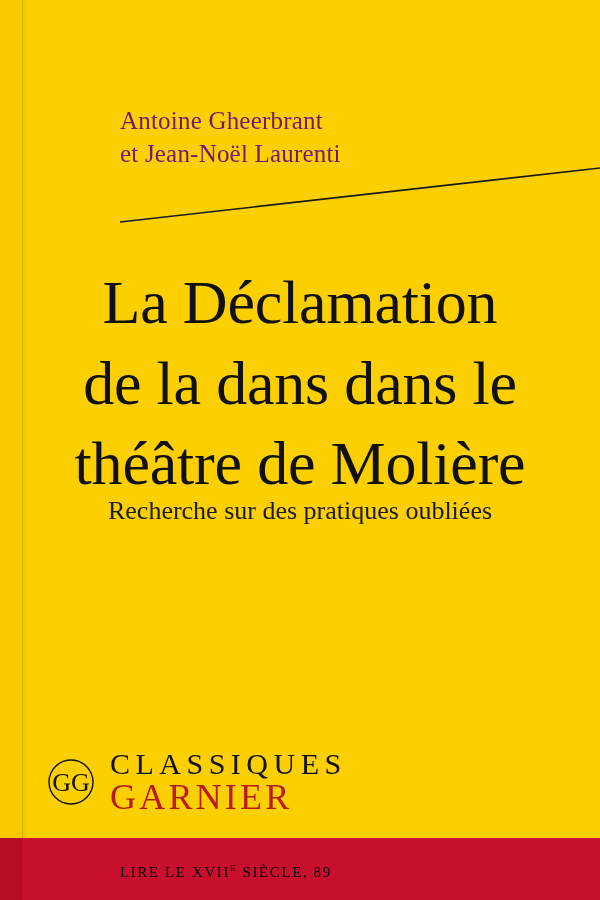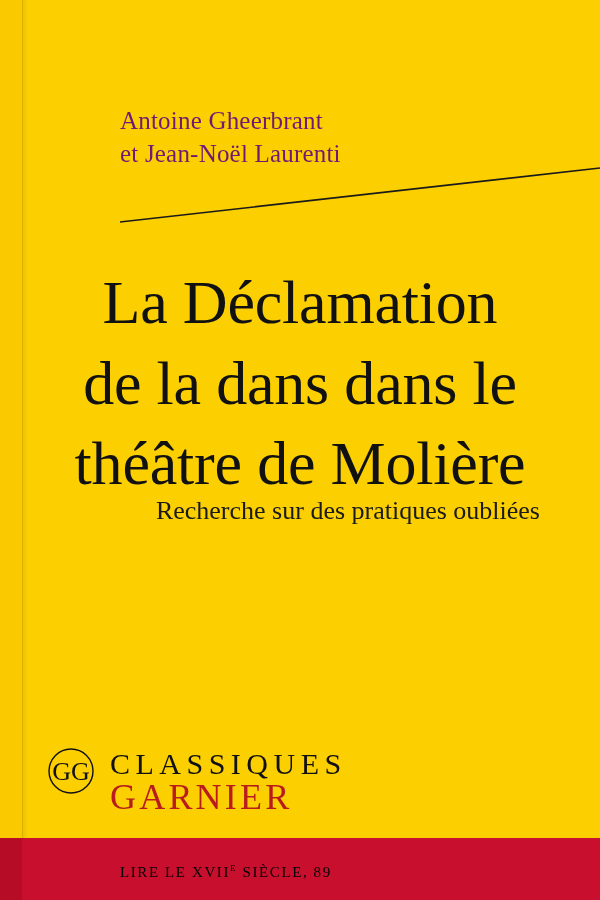--- a/index.html
+++ b/index.html
@@ -72,32 +72,32 @@
   }
   .title .l {
     display: block;
     white-space: nowrap;
   }
   .subtitle {
     position: absolute;
     left: 60px;
     top: 496px;
     width: 480px;
-    text-align: right;
+    text-align: center;
     font-size: 26px;
     color: #1a1a1a;
     white-space: nowrap;
   }
   
   .publisher {
     position: absolute;
     left: 48px;
     top: 748px;
     display: flex;
-    align-items: flex-start;
+    align-items: center;
     gap: 16px;
   }
   .gg-mark {
     width: 46px;
     height: 46px;
     position: relative;
   }
   .pub-text {
     line-height: 1.04;
   }

